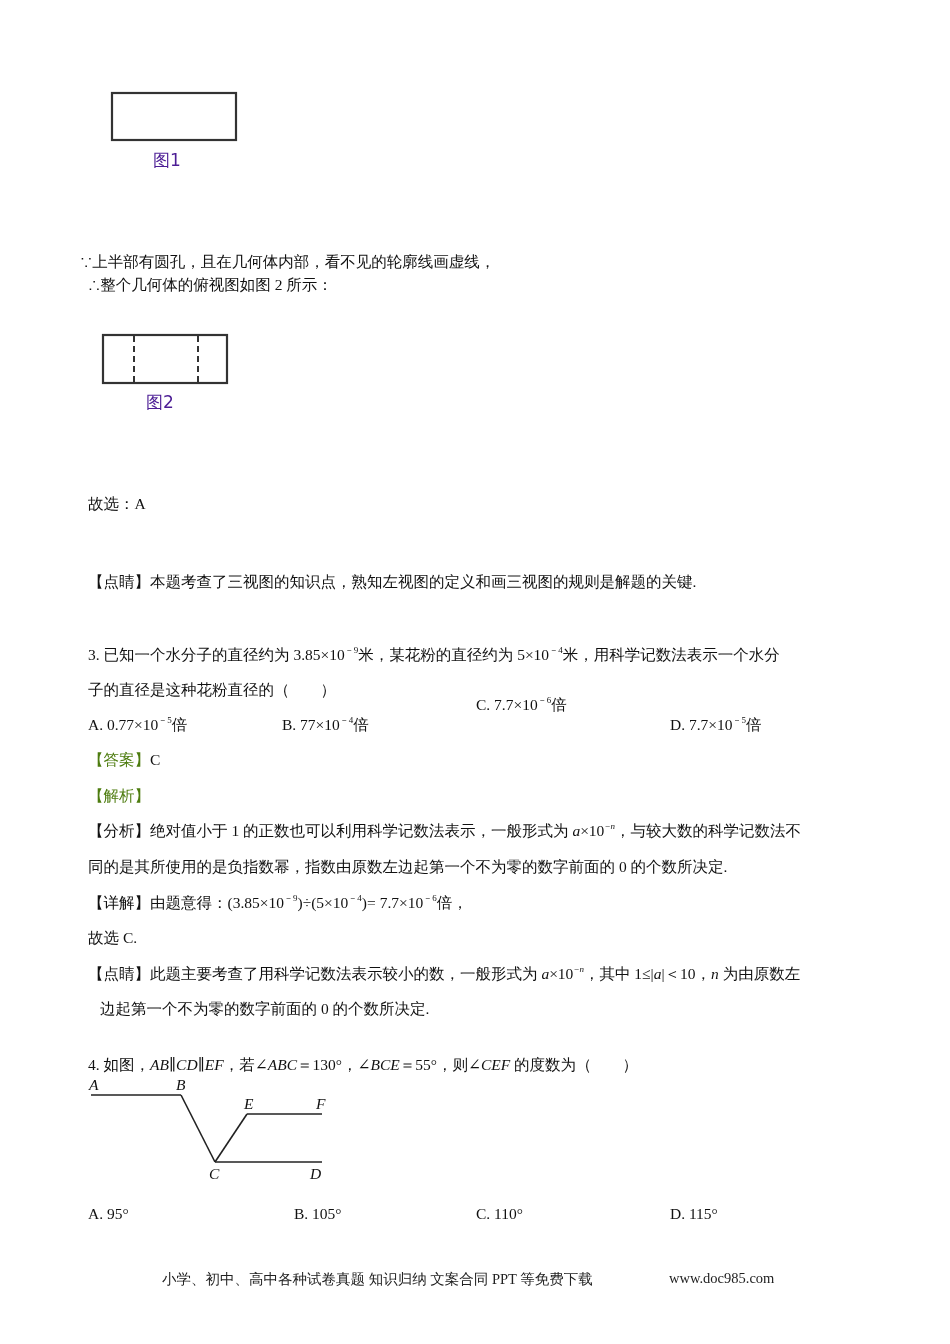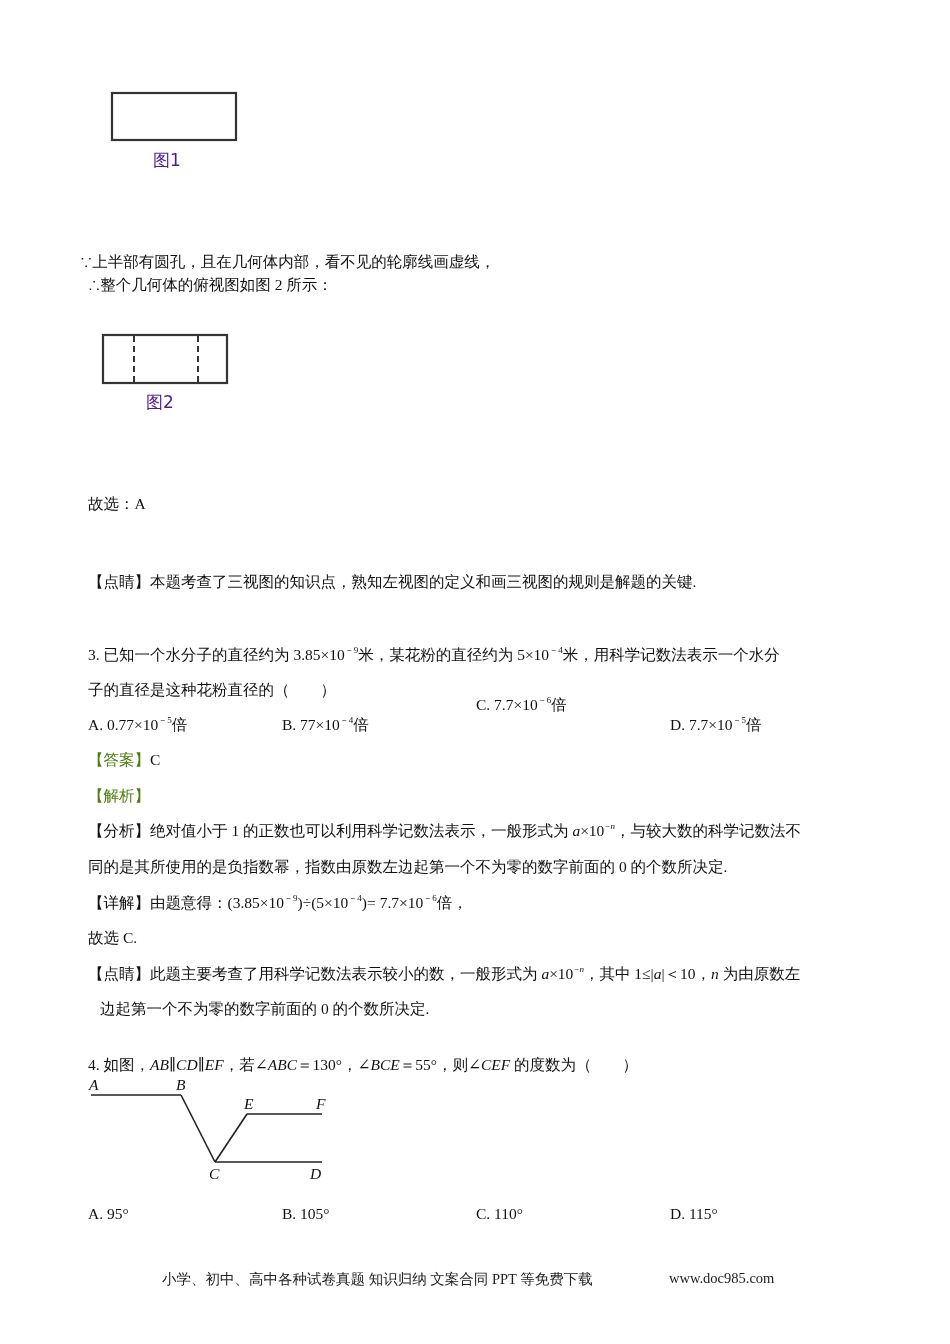--- a/index.html
+++ b/index.html
@@ -96,19 +96,19 @@
     </svg>
     <div class="abs line it" style="left:89px;top:1075px;">A</div>
     <div class="abs line it" style="left:176px;top:1075px;">B</div>
     <div class="abs line it" style="left:244px;top:1094px;">E</div>
     <div class="abs line it" style="left:316px;top:1094px;">F</div>
     <div class="abs line it" style="left:209px;top:1164px;">C</div>
     <div class="abs line it" style="left:310px;top:1164px;">D</div>
   </div>
 
   <div class="abs line" style="left:88px;top:1204px;">A. 95°</div>
-  <div class="abs line" style="left:282px;top:1204px;">B. 105°</div>
+  <div class="abs line" style="left:294px;top:1204px;">B. 105°</div>
   <div class="abs line" style="left:476px;top:1204px;">C. 110°</div>
   <div class="abs line" style="left:670px;top:1204px;">D. 115°</div>
 </div>
 
 <div class="abs footer" style="left:162px;top:1270px;">小学、初中、高中各种试卷真题  知识归纳  文案合同  PPT 等免费下载</div>
 <div class="abs footer" style="left:669px;top:1270px;">www.doc985.com</div>
 
 </body></html>

